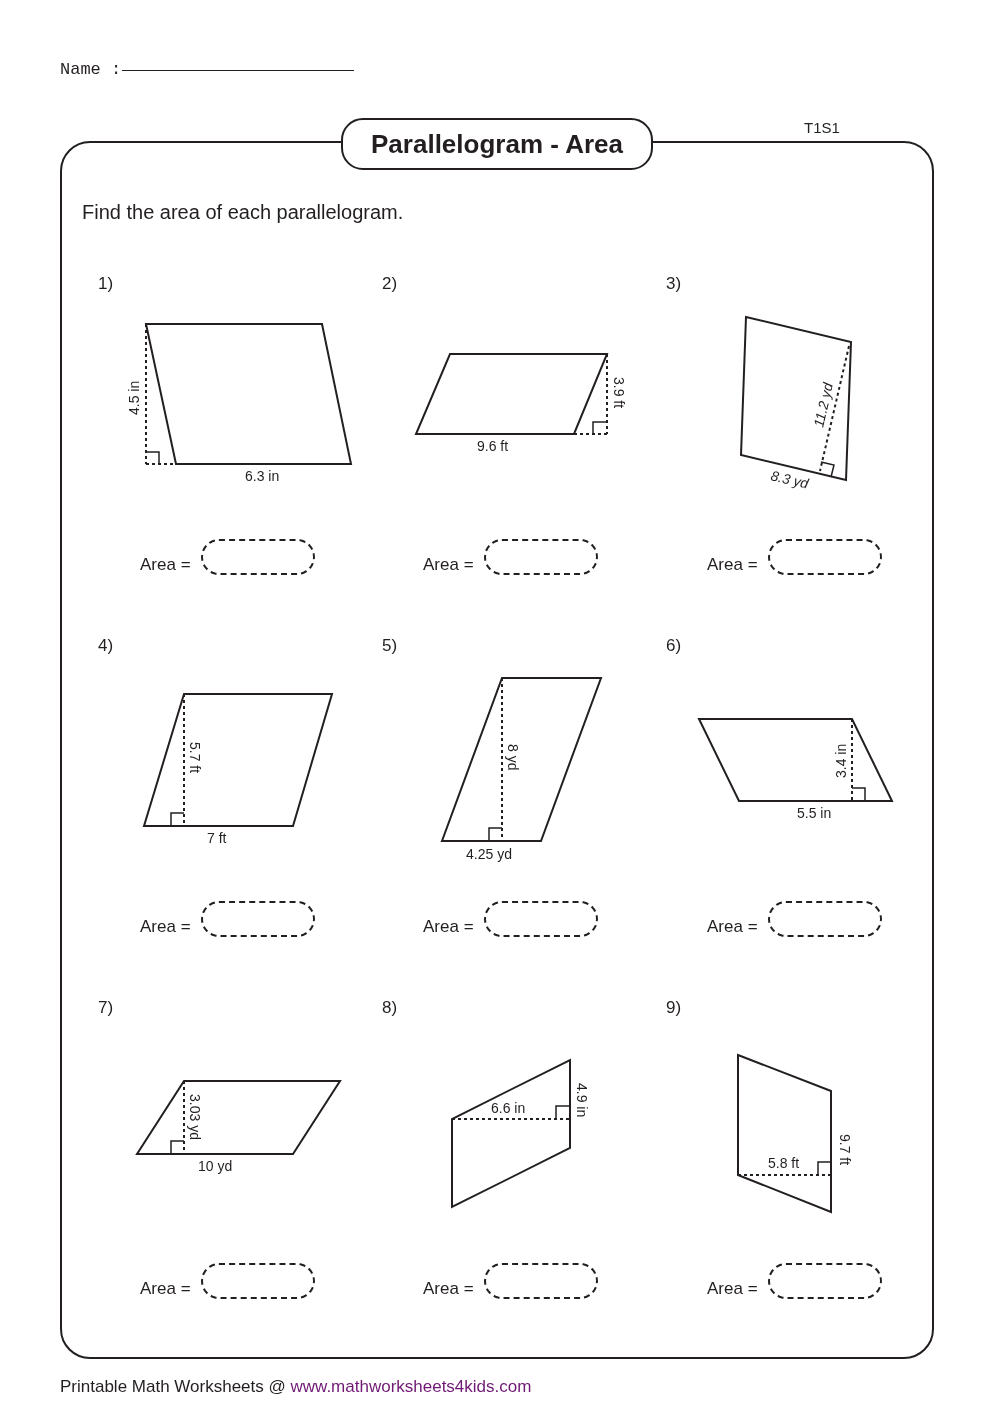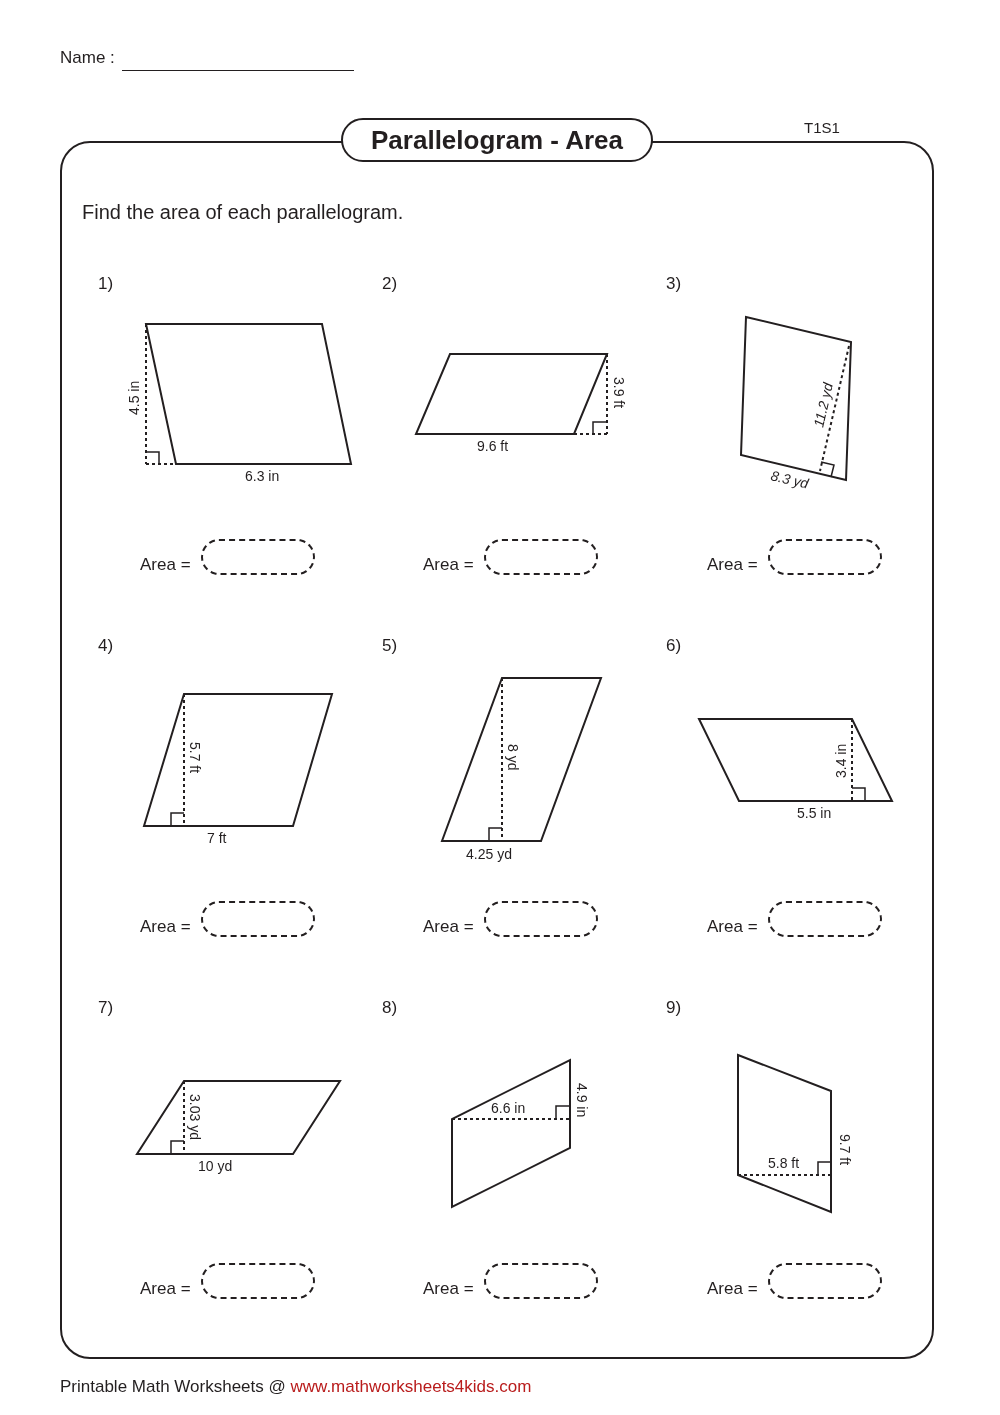--- a/index.html
+++ b/index.html
@@ -1,24 +1,24 @@
 <!DOCTYPE html>
 <html><head>
 <meta charset="utf-8">
 <style>
   html,body{margin:0;padding:0;background:#fff;}
   body{width:1000px;height:1415px;position:relative;font-family:"Liberation Sans",sans-serif;color:#231f20;overflow:hidden;}
-  .name-row{position:absolute;left:60px;top:48px;font-size:17px;}
+  .name-row{position:absolute;left:60px;top:60px;font-size:17px;font-family:Liberation Mono, monospace;}
   .name-line{position:absolute;left:122px;top:70px;width:232px;border-bottom:1.5px solid #231f20;}
   .frame{position:absolute;left:60px;top:141px;width:874px;height:1218px;border:2px solid #231f20;border-radius:30px;box-sizing:border-box;}
-  .title-pill{position:absolute;left:341px;top:118px;width:312px;height:44px;border:2px solid #231f20;border-radius:22px;background:#fff;box-sizing:border-box;display:flex;align-items:center;justify-content:center;font-weight:bold;font-size:26px;}
+  .title-pill{position:absolute;left:341px;top:118px;width:312px;height:52px;border:2px solid #231f20;border-radius:22px;background:#fff;box-sizing:border-box;display:flex;align-items:center;justify-content:center;font-weight:bold;font-size:26px;}
   .code{position:absolute;left:776px;top:119px;font-size:15px;margin-left:28px;}
   .instr{position:absolute;left:82px;top:201px;font-size:20px;}
   .footer{position:absolute;left:60px;top:1377px;font-size:17px;}
-  .footer a{color:#b91c1c;text-decoration:none;}
+  .footer a{color:#701a75;text-decoration:none;}
   .num{position:absolute;font-size:17px;}
   .area{position:absolute;font-size:17px;display:flex;align-items:flex-end;}
   .area .box{width:114px;height:36px;border:2px dashed #231f20;border-radius:18px;margin-left:10px;box-sizing:border-box;}
   svg.fig{position:absolute;left:0;top:0;width:1000px;height:1415px;pointer-events:none;}
   svg text{font-family:"Liberation Sans",sans-serif;font-size:14px;fill:#231f20;}
 </style>
 </head>
 <body>
 
 <span class="name-row">Name :</span>

